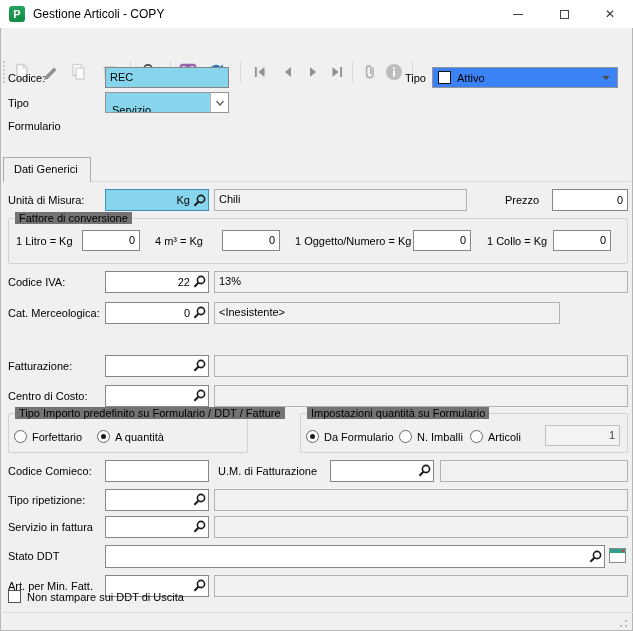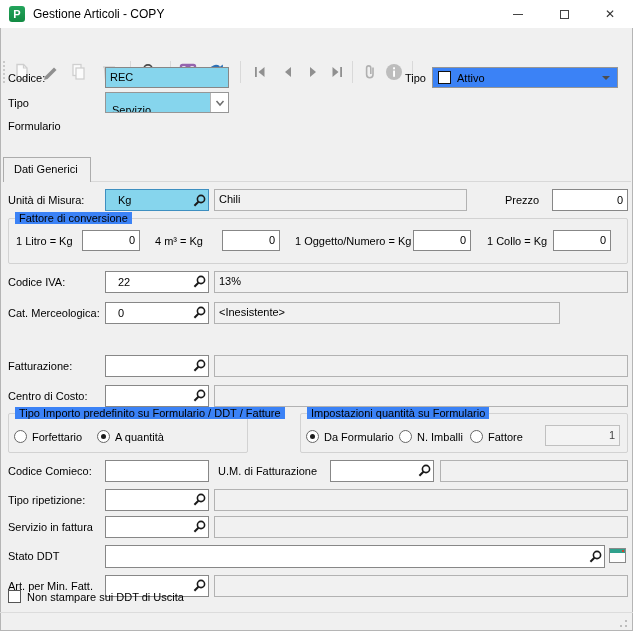--- a/index.html
+++ b/index.html
@@ -27,21 +27,21 @@
   .tbsep { position:absolute; top:33px; width:1px; height:22px; background:#d9d9d9; }
   .tbgrip { position:absolute; left:3px; top:33px; width:3px; height:22px; border-left:2px dotted #c9c9c9; }
 
   
   .lbl { position:absolute; white-space:nowrap; color:#000; }
   .field { position:absolute; background:#fff; border:1px solid #878787; padding:3px 4px 0 4px; overflow:hidden; white-space:nowrap; }
   .cyan { background:#86d5ed; }
   .ro { background:#f1f1f1; border:1px solid #b2b2b2; color:#000; }
   .num { text-align:right; }
   .searchbox { position:absolute; background:#fff; border:1px solid #878787; display:flex; align-items:center; }
-  .searchbox .txt { flex:1; padding-left:12px; overflow:hidden; white-space:nowrap; }
+  .searchbox .txt { flex:1; padding-left:12px; overflow:hidden; white-space:nowrap;text-align:right; }
   .searchbox .mag { width:18px; display:flex; justify-content:center; }
   .blue-border { border-color:#3e8fc0; }
   .dis { background:#f3f3f3; border:1px solid #c0c0c0; color:#444; }
 
   
   .combo { position:absolute; background:#3b82f6; border:1px solid #969696; display:flex; align-items:center; }
   .combo .swatch { width:13px; height:13px; background:#fff; border:1px solid #111; margin-left:5px; }
   .combo .ctxt { flex:1; padding-left:6px; overflow:hidden; white-space:nowrap; }
   .arrow-dn { width:0; height:0; border-left:4px solid transparent; border-right:4px solid transparent;
               border-top:4px solid #4d4d4d; margin-right:7px; }
@@ -52,21 +52,21 @@
   .textarea { position:absolute; background:#86d5ed; border:1px solid #3e93c9; padding:2px 4px; }
   .caret { display:inline-block; width:1px; height:13px; background:#000; vertical-align:-2px; }
 
   
   .tab { position:absolute; left:3px; top:157px; width:88px; height:25px; background:#f0f0f0;
          border:1px solid #acacac; border-bottom:none; padding:5px 0 0 10px; }
   .tabline { position:absolute; left:91px; top:181px; width:540px; height:1px; background:#d8d8d8; }
 
   
   .group { position:absolute; border:1px solid #d2d2d2; border-radius:2px; }
-  .group .gtitle { position:absolute; top:-7px; left:6px; background:#3b82f6; padding:0 4px; white-space:nowrap; }
+  .group .gtitle { position:absolute; top:-7px; left:6px; background:#737373; padding:0 4px; white-space:nowrap; }
 
   
   .radio { position:absolute; width:13px; height:13px; border:1px solid #676767; border-radius:50%; background:#fff; }
   .radio.sel::after { content:""; position:absolute; left:3px; top:3px; width:5px; height:5px; border-radius:50%; background:#1c1c1c; }
   .checkbox { position:absolute; width:13px; height:13px; border:1px solid #555; background:#fff; }
 
   
   .winbtn-ico { position:absolute; left:609px; top:548px; width:17px; height:15px; background:#fdfdfd;
                 border:1px solid #8a8a8a; }
   .winbtn-ico .hdr { position:absolute; left:0; top:0; right:0; height:4px; background:#2fa08c; }
@@ -293,21 +293,21 @@
   <div class="lbl" style="left:115px; top:431px">A quantità</div>
 
   <div class="group" style="left:300px; top:413px; width:328px; height:40px">
     <span class="gtitle">Impostazioni quantità su Formulario</span>
   </div>
   <div class="radio sel" style="left:306px; top:430px"></div>
   <div class="lbl" style="left:324px; top:431px">Da Formulario</div>
   <div class="radio" style="left:399px; top:430px"></div>
   <div class="lbl" style="left:417px; top:431px">N. Imballi</div>
   <div class="radio" style="left:470px; top:430px"></div>
-  <div class="lbl" style="left:488px; top:431px">Fattore</div>
+  <div class="lbl" style="left:488px; top:431px">Articoli</div>
   <div class="field num dis" style="left:545px; top:425px; width:75px; height:21px"><span>1</span></div>
 
   <div class="lbl" style="left:8px; top:465px">Codice Comieco:</div>
   <div class="field" style="left:105px; top:460px; width:104px; height:22px"><span></span></div>
   <div class="lbl" style="left:218px; top:465px">U.M. di Fatturazione</div>
   <div class="searchbox" style="left:330px; top:460px; width:104px; height:22px">
     <span class="txt"></span>
     <span class="mag">
       <svg width="16" height="16">
           <circle cx="10" cy="6" r="3.6" fill="none" stroke="#1a1a1a" stroke-width="1.6"></circle>

